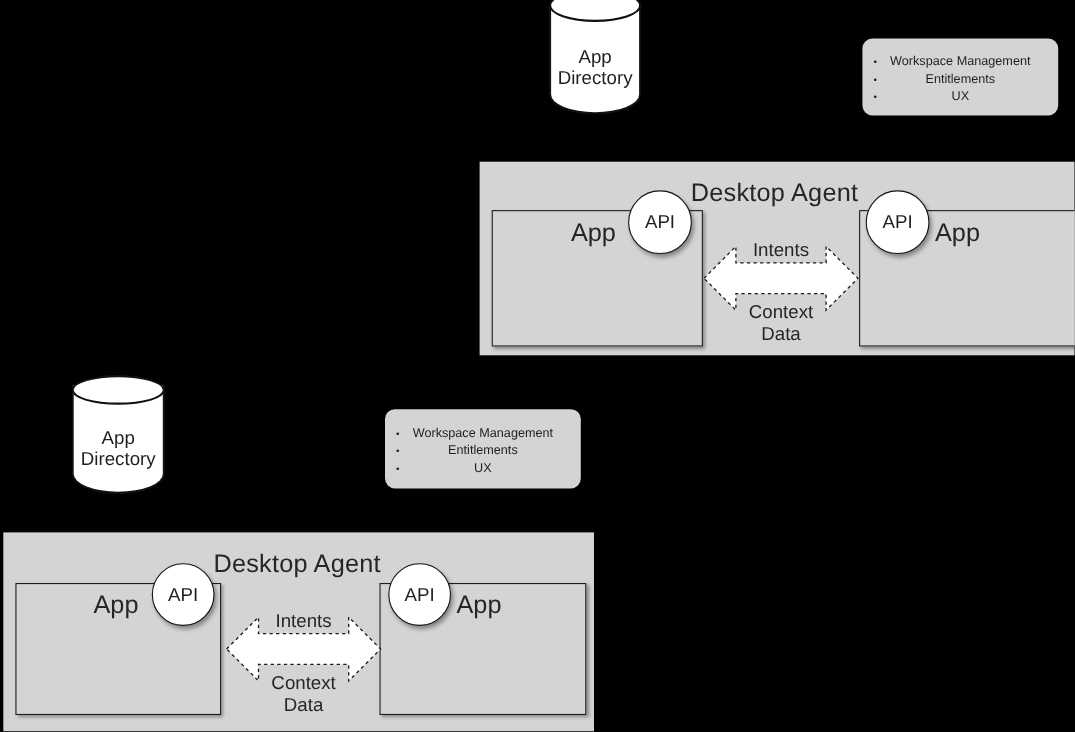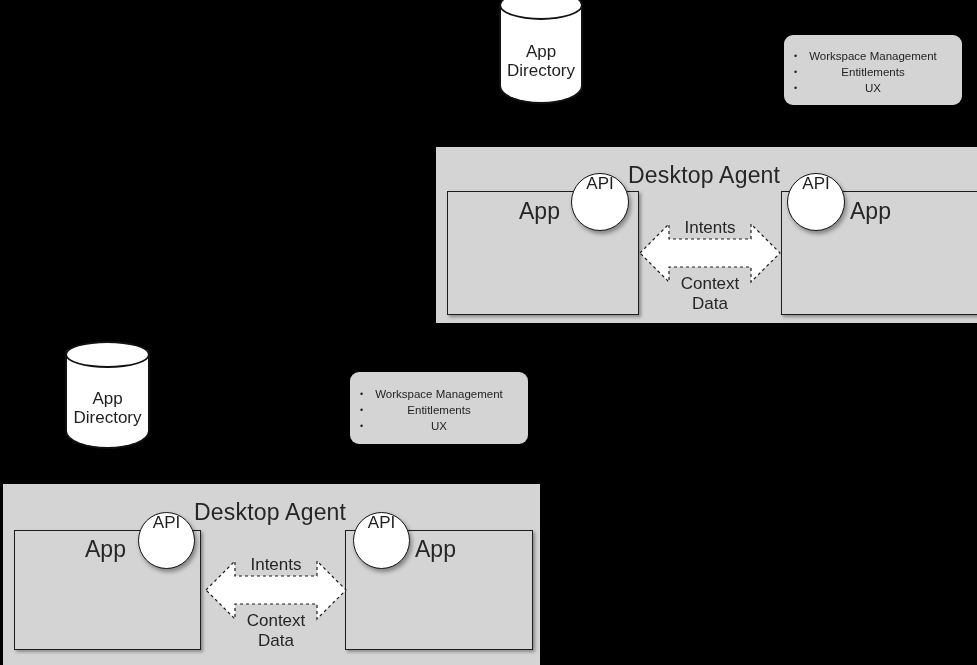--- a/index.html
+++ b/index.html
@@ -52,20 +52,21 @@
     color: #262626;
   }
 
   
   .api-circle {
     position: absolute;
     background: #ffffff;
     border: 1.6px solid #141414;
     border-radius: 50%;
     display: flex;
+    align-items: center;
     justify-content: center;
     box-shadow: 2px 3px 4px rgba(0,0,0,0.38);
     color: #1f1f1f;
   }
 
   
   .cylinder {
     position: absolute;
   }
   .cyl-body {

